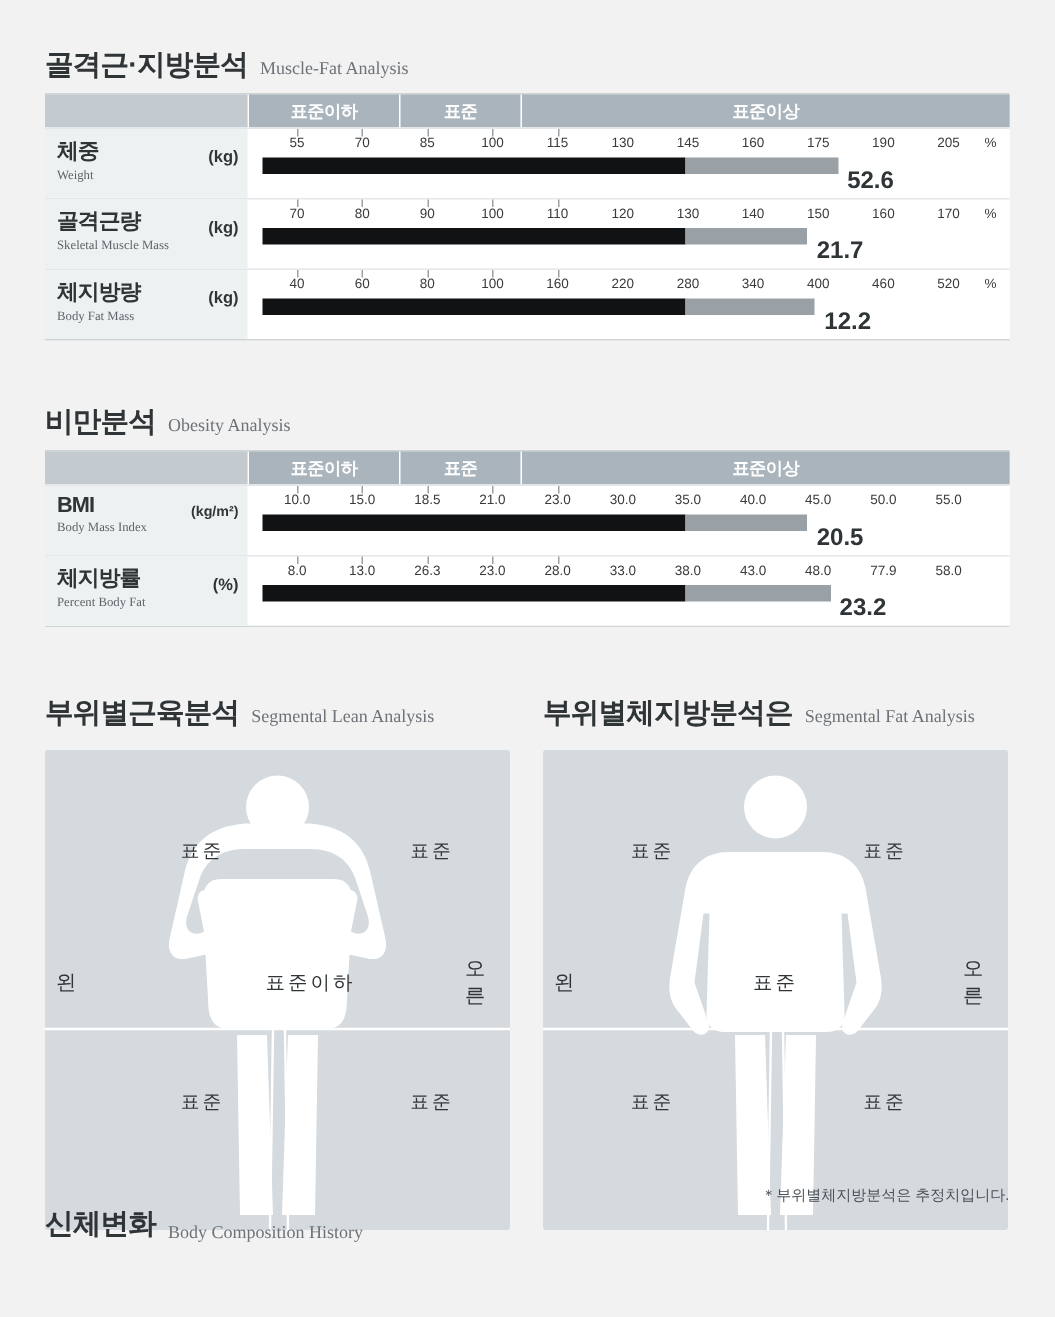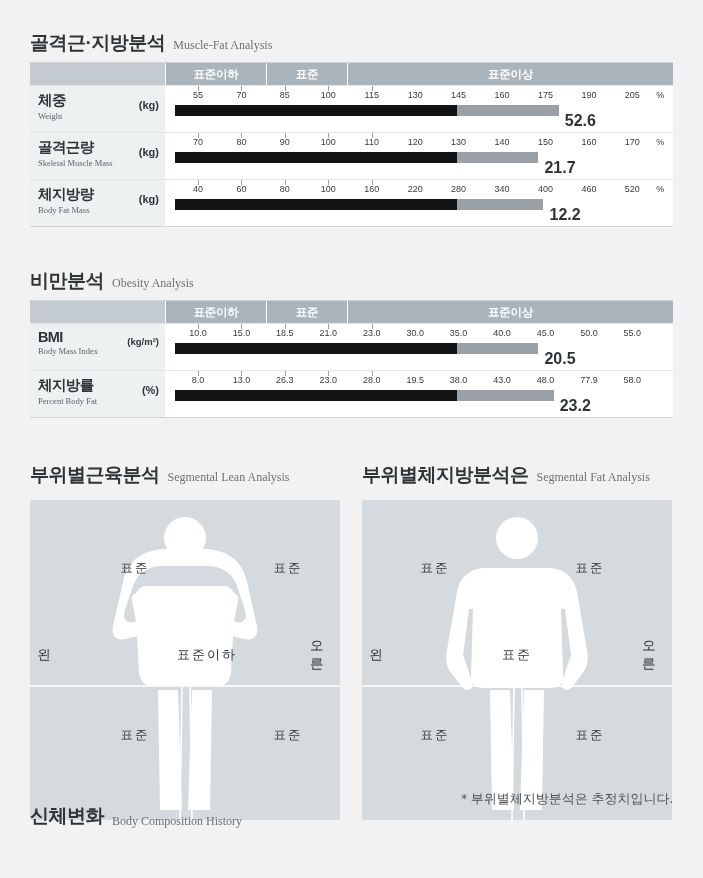--- a/index.html
+++ b/index.html
@@ -47,21 +47,21 @@
   .value{position:absolute;top:26px;font-size:16px;font-weight:bold;color:#2f3437;}
 
   
   .seg-wrap{position:absolute;left:30px;top:462px;width:643px;}
   .seg-cols{display:flex;gap:22px;margin-top:6px;}
   .seg-box{width:310px;height:320px;background:#d5dade;position:relative;border-radius:2px;}
   .body-svg{position:absolute;left:0;top:0;}
   .seg-lbl{position:absolute;font-size:12.5px;color:#2f3437;letter-spacing:2px;transform:translate(-50%,-50%);white-space:nowrap;}
   .seg-lbl.big{font-size:13px;}
   .seg-side{position:absolute;font-size:13.5px;color:#2f3437;transform:translate(-50%,-50%);}
-  .seg-note{position:absolute;right:0;top:328px;font-size:13px;color:#4a5055;}
+  .seg-note{position:absolute;right:0;top:328px;font-size:10px;color:#4a5055;}
 
   
   .foot-head{position:absolute;left:30px;top:803px;display:flex;align-items:flex-end;gap:8px;}
   .foot-head .kr{font-size:19px;font-weight:bold;color:#2f3437;letter-spacing:-0.5px;}
   .foot-head .en{font-size:12px;color:#6c7277;font-family:"Liberation Serif", serif;}
 </style>
 </head>
 <body>
 
 <div class="page">
@@ -250,21 +250,21 @@
               <i style="left: 23.6%;"></i>
               <i style="left: 32.15%;"></i>
               <i style="left: 40.7%;"></i>
             </div>
           <div class="ticks">
               <span style="left: 6.5%;">8.0</span>
               <span style="left: 15.05%;">13.0</span>
               <span style="left: 23.6%;">26.3</span>
               <span style="left: 32.15%;">23.0</span>
               <span style="left: 40.7%;">28.0</span>
-              <span style="left: 49.25%;">19.5</span>
+              <span style="left: 49.25%;">33.0</span>
               <span style="left: 57.8%;">38.0</span>
               <span style="left: 66.35%;">43.0</span>
               <span style="left: 74.9%;">48.0</span>
               <span style="left: 83.45%;">77.9</span>
               <span style="left: 92%;">58.0</span>
             </div>
           <div class="barwrap">
             <div class="bar-black" style="left: 2%; width: 55.5%;"></div>
             <div class="bar-grey" style="left: 57.5%; width: 19%;"></div>
           </div>

